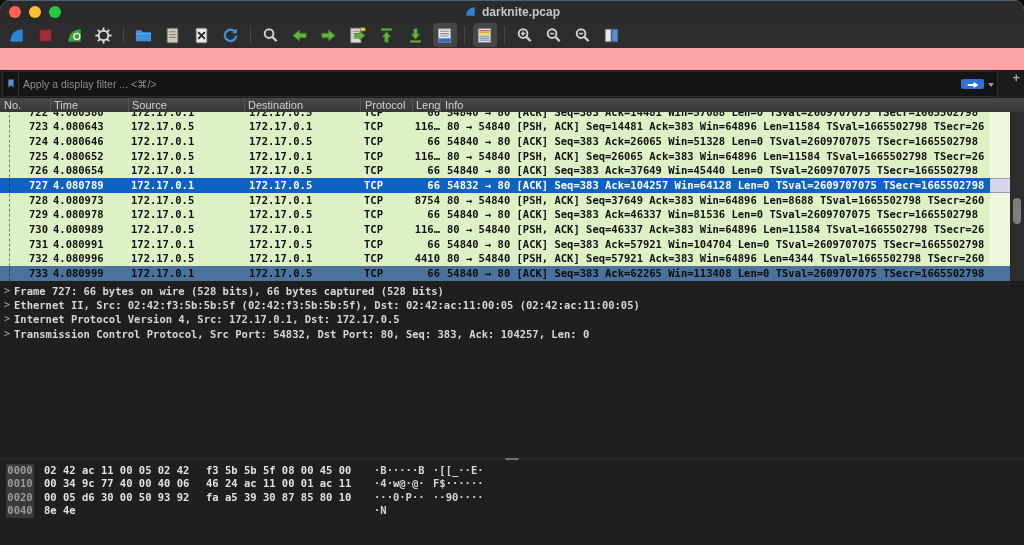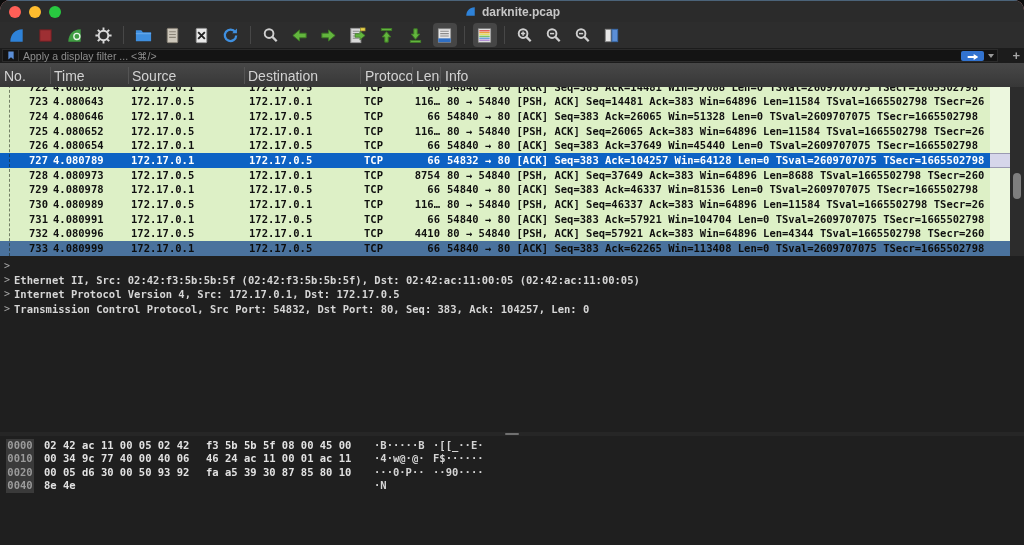--- a/index.html
+++ b/index.html
@@ -16,35 +16,35 @@
   .title{display:flex;align-items:center;gap:5px;color:#c6c6c6;font-size:12px;font-weight:bold;}
   .title svg{width:13px;height:13px;}
   
   .toolbar{height:26px;background:#2d2d2d;display:flex;align-items:center;padding-left:2px;}
   .tbtn{width:24px;height:24px;margin:0 2.5px;border-radius:4px;display:flex;align-items:center;justify-content:center;}
   .tbtn.active{background:#464646;}
   .tbtn svg{width:19px;height:19px;display:block;}
   .ticon{display:flex;}
   .tsep{width:1px;height:18px;background:#474747;margin:0 5px;}
   
-  .filterbar{height:15px;background:#1c1c1c;position:relative;}
+  .filterbar{height:28px;background:#1c1c1c;position:relative;margin-top:22px;}
   .finput{position:absolute;left:2px;right:26px;top:1px;bottom:1px;background:#141414;
           border:1px solid #2b2b2b;box-sizing:border-box;display:flex;align-items:center;}
   .fbookmark{width:15px;align-self:stretch;border-right:1px solid #303030;display:flex;align-items:center;justify-content:center;}
   .fbookmark svg{width:8px;height:11px;}
   .fplaceholder{color:#8d8d8d;font-size:10.5px;padding-left:4px;white-space:nowrap;}
   .fapply{margin-left:auto;width:23px;height:10px;background:var(--accent-blue);border-radius:2px;
           display:flex;align-items:center;justify-content:center;margin-right:1px;}
   .fapply svg{width:14px;height:8px;}
   .fcaret{width:11px;height:11px;display:flex;align-items:flex-start;justify-content:center;margin-right:1px;}
   .fcaret::after{content:'';border:3px solid transparent;border-top:4px solid #9a9a9a;margin-top:4px;}
   .fadd{position:absolute;right:4px;top:0;height:15px;line-height:15px;color:#a6a6a6;font-size:13px;font-weight:bold;}
   
-  .lheader{height:24px;background:linear-gradient(#484848,#373737);display:flex;color:#d2d2d2;
-           font-size:14px;box-sizing:border-box;overflow:hidden;align-items:center;}
+  .lheader{height:14px;background:linear-gradient(#484848,#373737);display:flex;color:#d2d2d2;
+           font-size:11px;box-sizing:border-box;overflow:hidden;}
   .hcell{box-sizing:border-box;flex:none;padding:1px 0 0 3px;border-left:1px solid #545454;
          overflow:hidden;white-space:nowrap;}
   .hcell.no{width:50px;border-left:none;padding-left:4px;}
   .hcell.time{width:78px;}
   .hcell.source{width:116px;}
   .hcell.destination{width:116px;}
   .hcell.protocol{width:52px;padding-left:4px;}
   .hcell.length{width:28px;}
   .hcell.info{flex:1;padding-left:4px;}
   
@@ -467,20 +467,21 @@
     </div>
     <div class="vscroll">
       <div class="vthumb"></div>
     </div>
   </div>
 
   <div class="details">
 
       <div class="dline">
         <span class="chev">&gt;</span>
+        <span>Frame 727: 66 bytes on wire (528 bits), 66 bytes captured (528 bits)</span>
       </div>
 
       <div class="dline">
         <span class="chev">&gt;</span>
         <span>Ethernet II, Src: 02:42:f3:5b:5b:5f (02:42:f3:5b:5b:5f), Dst: 02:42:ac:11:00:05 (02:42:ac:11:00:05)</span>
       </div>
 
       <div class="dline">
         <span class="chev">&gt;</span>
         <span>Internet Protocol Version 4, Src: 172.17.0.1, Dst: 172.17.0.5</span>

